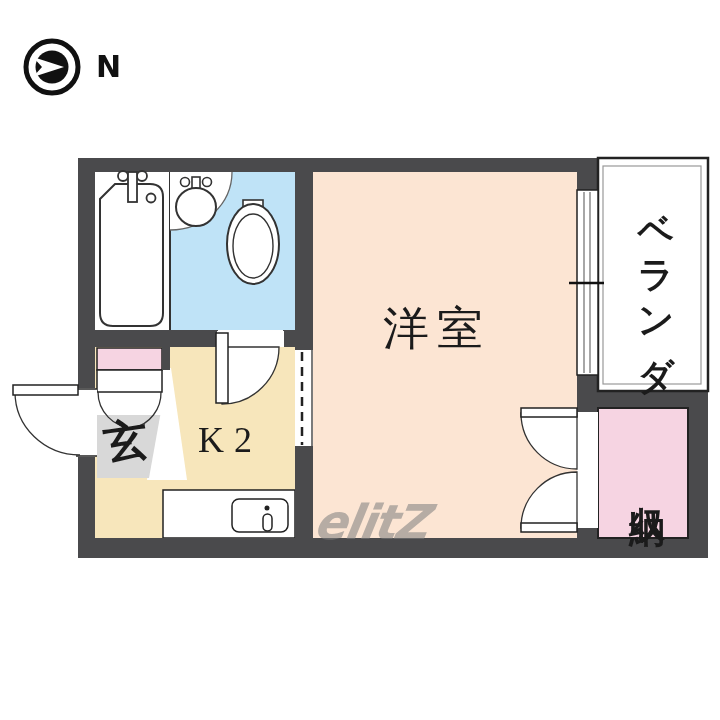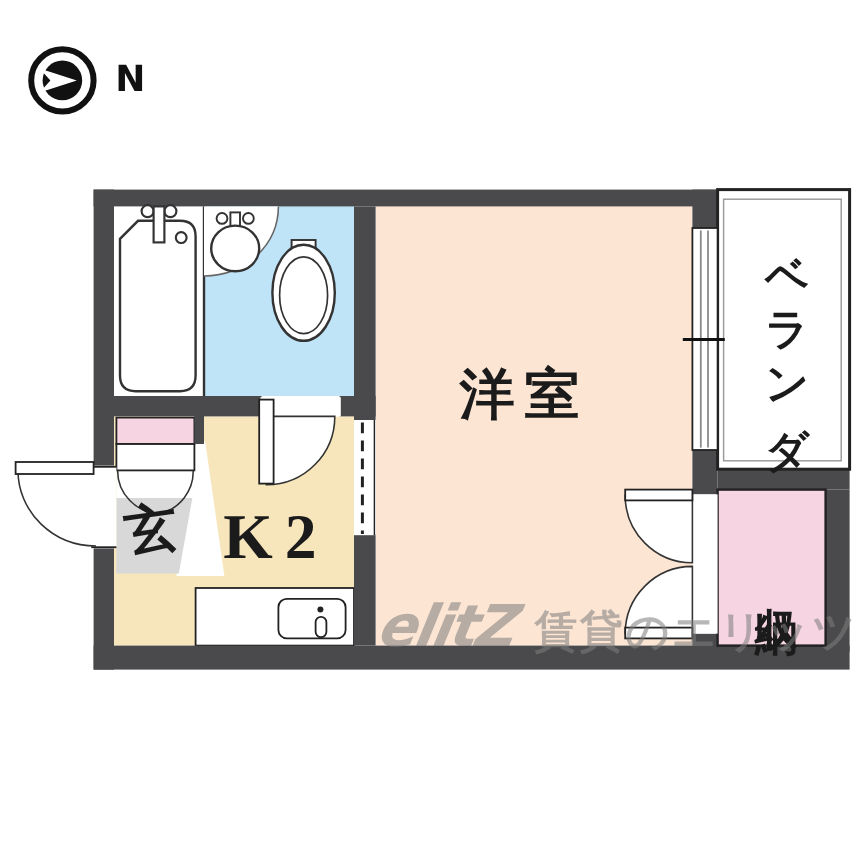--- a/index.html
+++ b/index.html
@@ -2,22 +2,22 @@
 <html><head>
 <meta charset="utf-8">
 <style>
   html,body{margin:0;padding:0;background:#ffffff;}
   #stage{position:relative;width:720px;height:720px;background:#ffffff;overflow:hidden;
          font-family:"Liberation Serif","DejaVu Serif",serif;}
   #plan-svg{position:absolute;left:0;top:0;}
   .lbl{position:absolute;color:#1b1b1b;line-height:1;}
   .serifjp{font-family:"Liberation Serif","DejaVu Serif",serif;}
   .n-lbl{font-family:"DejaVu Sans","Liberation Sans",sans-serif;font-weight:700;font-size:30px;color:#111;}
-  .room-name{width:248px;left:313px;text-align:center;font-size:46px;letter-spacing:8px;font-weight:700;}
-  .k-lbl{left:170px;top:422px;width:120px;text-align:center;font-size:53px;letter-spacing:10px;font-weight:700;}
+  .room-name{width:248px;left:313px;text-align:center;font-size:46px;letter-spacing:8px;font-weight:400;}
+  .k-lbl{left:170px;top:422px;width:120px;text-align:center;font-size:36px;letter-spacing:10px;font-weight:400;}
   .gen-lbl{left:98px;top:420px;width:56px;text-align:center;font-size:44px;font-weight:600;
            transform:rotate(-8deg);}
   .vert{writing-mode:vertical-rl;text-orientation:upright;letter-spacing:6px;font-weight:600;}
   .veranda-lbl{left:628px;top:178px;height:210px;width:46px;font-size:36px;text-align:center;}
   .storage-lbl{left:621px;top:424px;height:118px;width:44px;font-size:36px;text-align:center;}
   .watermark{left:318px;top:498px;display:flex;align-items:baseline;opacity:0.55;
              font-family:"DejaVu Sans","Liberation Sans",sans-serif;color:#7e7e7e;}
   .wm-logo{font-size:48px;font-weight:900;font-style:italic;transform:skewX(-12deg);letter-spacing:-2px;}
   .wm-text{font-size:36px;font-weight:700;margin-left:14px;letter-spacing:2px;}
 </style>
@@ -145,16 +145,15 @@
   <div class="lbl serifjp k-lbl">K2</div>
 
   <div class="lbl serifjp gen-lbl">玄</div>
 
   <div class="lbl serifjp vert veranda-lbl">ベランダ</div>
 
   <div class="lbl serifjp vert storage-lbl">収納</div>
 
   <div class="lbl watermark">
     <span class="wm-logo">elitZ</span>
-    <span class="wm-text">賃貸のエリッツ</span>
   </div>
 
 </div>
 
 </body></html>

